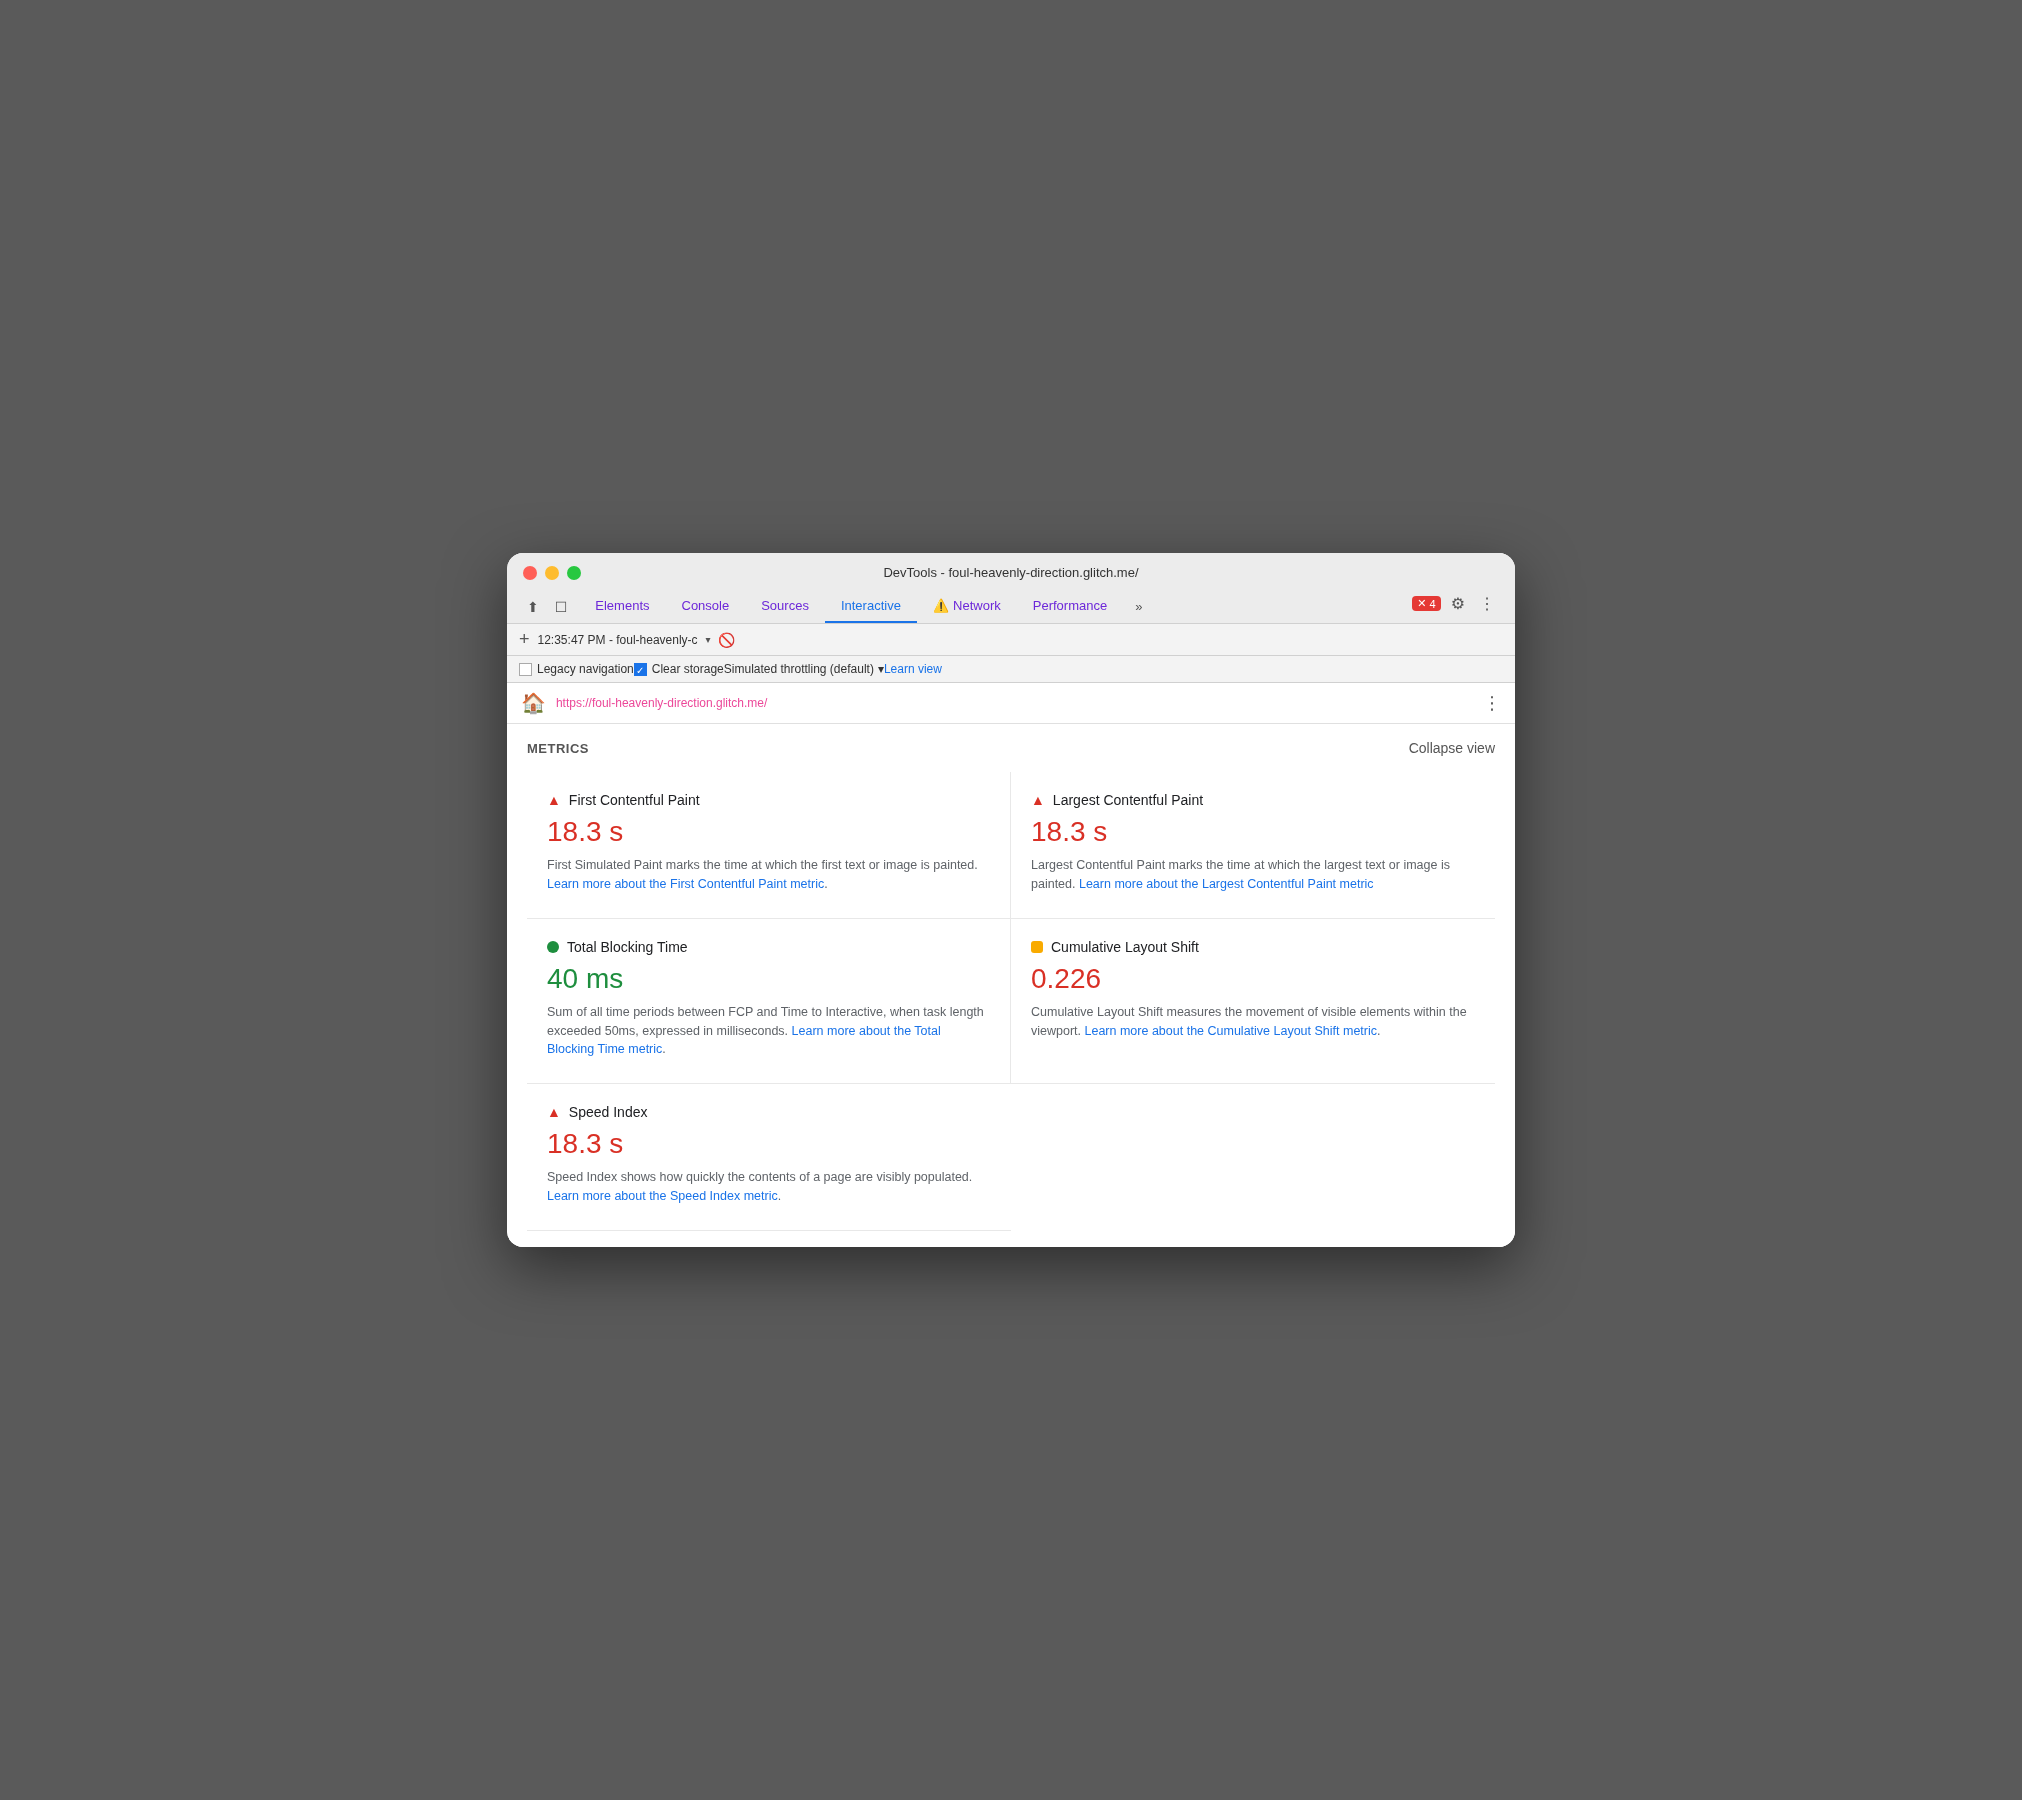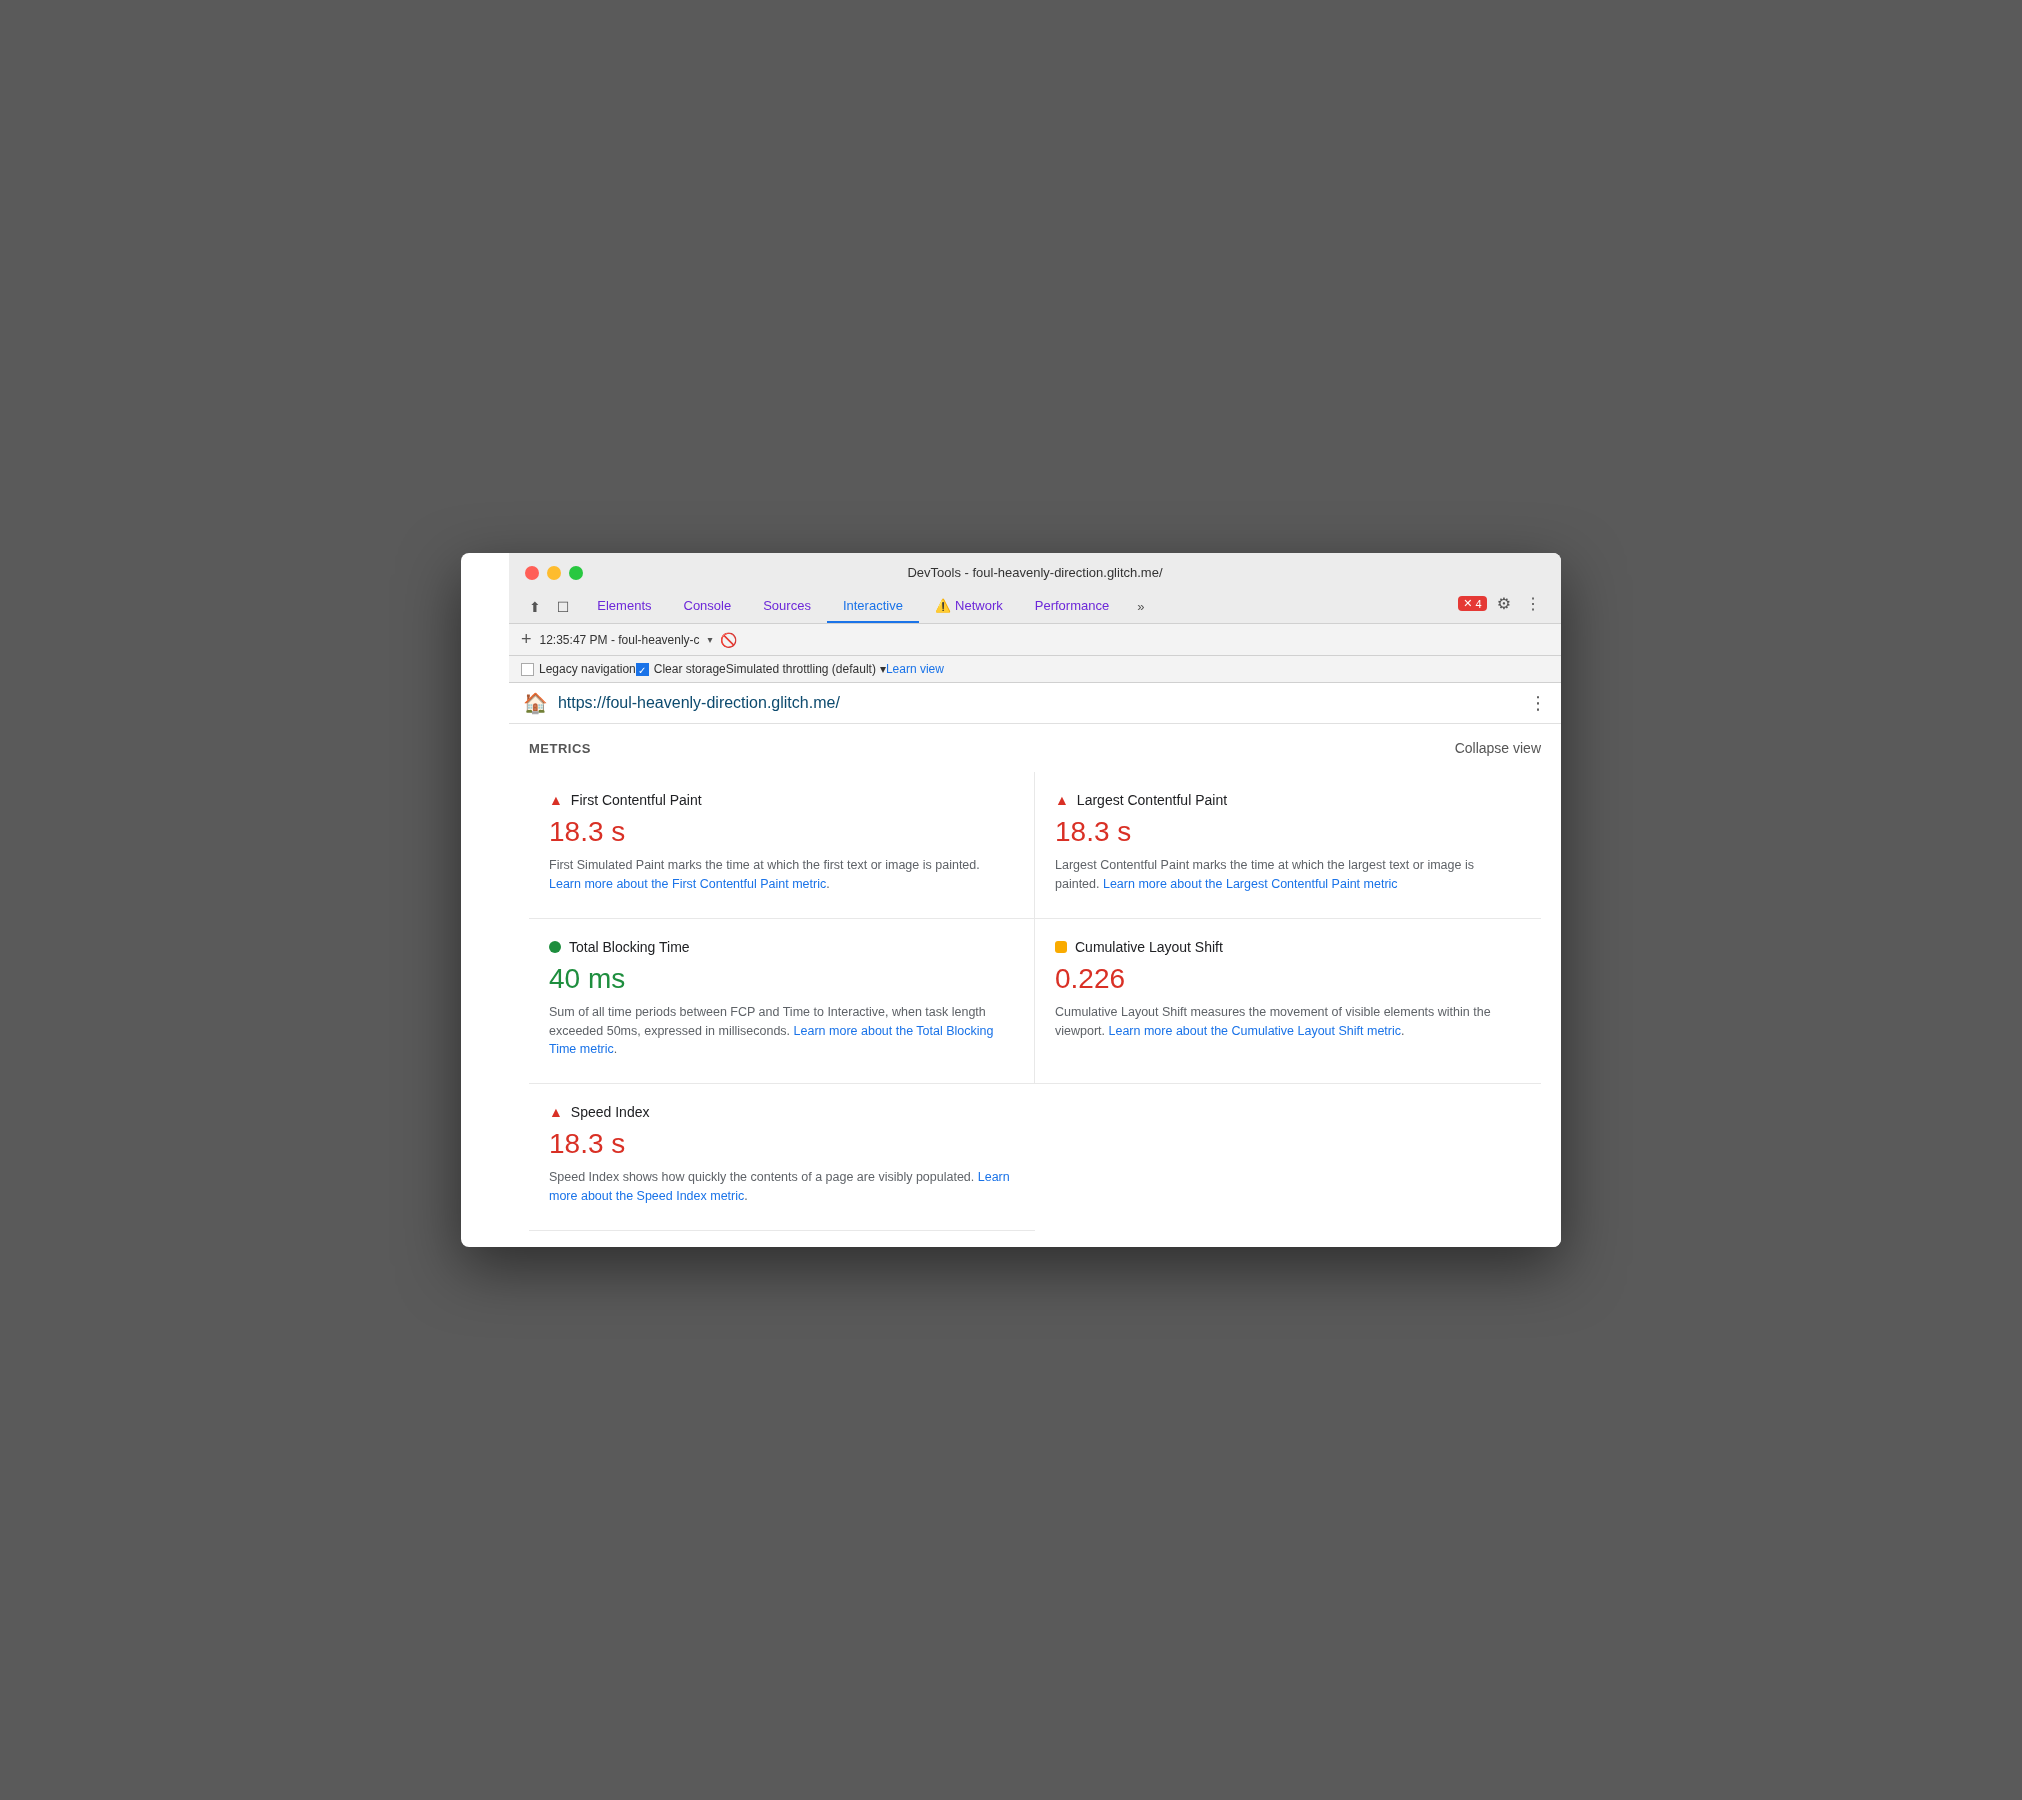--- a/index.html
+++ b/index.html
@@ -5,26 +5,25 @@
     * { box-sizing: border-box; margin: 0; padding: 0; }
     body {
       background: #5a5a5a;
       display: flex;
       justify-content: center;
       align-items: center;
       min-height: 100vh;
       font-family: -apple-system, BlinkMacSystemFont, 'Segoe UI', sans-serif;
     }
     .window {
-      width: 1100px;
+      width: 1008px;
       background: #ffffff;
-      border-radius: 8px;
+      border-radius: 16px;
       box-shadow: 0 20px 60px rgba(0,0,0,0.5);
       overflow: hidden;
-      padding-left: 48px;
     }
     
     .title-bar {
       background: #ececec;
       padding: 12px 16px 0;
       border-bottom: 1px solid #d0d0d0;
     }
     .title-bar-top {
       display: flex;
       align-items: center;
@@ -160,22 +159,22 @@
       border-bottom: 1px solid #e0e0e0;
       padding: 8px 14px;
       display: flex;
       align-items: center;
       gap: 10px;
     }
     .lighthouse-icon {
       font-size: 20px;
     }
     .url-text {
-      font-size: 16px;
-      color: #0c4a6e;
+      font-size: 12px;
+      color: #ec4899;
       flex: 1;
     }
     .url-menu-btn {
       background: none;
       border: none;
       cursor: pointer;
       font-size: 18px;
       color: #555;
     }
     

